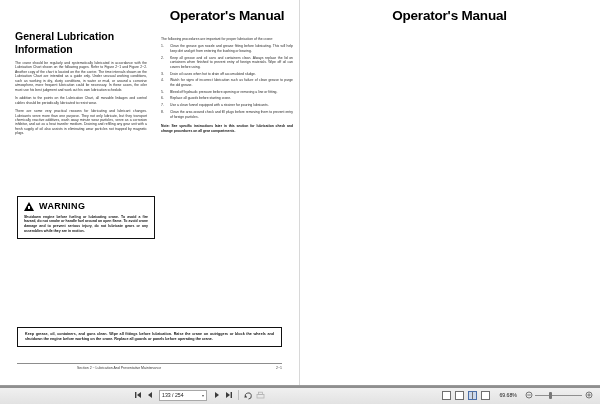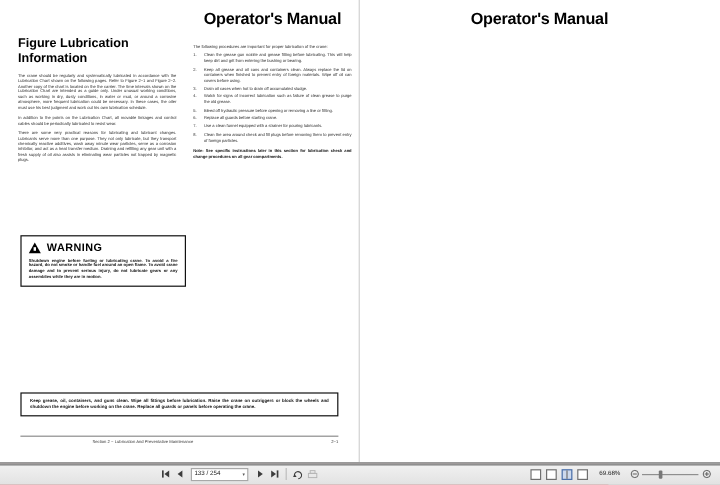--- a/index.html
+++ b/index.html
@@ -2,21 +2,21 @@
 <html><head>
 <meta charset="utf-8">
 <style>
   html,body{margin:0;padding:0;}
   body{
     width:600px;height:404px;overflow:hidden;
     background:#9b9b9b;
     font-family:"Liberation Sans", sans-serif;
     -webkit-font-smoothing:antialiased;
   }
-  .viewer{position:relative;width:507px;height:404px;background:#b91c1c;text-decoration:underline;}
+  .viewer{position:relative;width:507px;height:404px;background:#ec4899;text-decoration:underline;}
 
   
   .doc-area{position:absolute;left:0;top:0;width:600px;height:386px;background:#ffffff;overflow:hidden;}
   .page{position:absolute;top:0;height:386px;background:#ffffff;}
   .page-left{left:0;width:299px;border-right:1px solid #cfcfcf;}
   .page-right{left:300px;width:300px;}
   .gutter{position:absolute;left:299px;top:0;width:1px;height:386px;background:#d8d8d8;}
 
   
   .title{
@@ -110,21 +110,21 @@
 
   <div class="doc-area">
 
     <div class="page page-left">
 
       <div style="position:absolute;left:161px;top:8px;width:132px;">
         <div class="title">Operator's Manual</div>
       </div>
 
       <div class="lp-col1">
-        <div class="h1">Figure Lubrication Information</div>
+        <div class="h1">General Lubrication Information</div>
         <div class="body-text" style="margin-top:6px;">
           <p>The crane should be regularly and systematically lubricated in accordance with the Lubrication Chart shown on the following pages.  Refer to Figure 2−1 and Figure 2−2.  Another copy of the chart is located on the the carrier.  The time intervals shown on the Lubrication Chart are intended as a guide only.  Under unusual working conditions, such as working in dry, dusty conditions, in water or mud, or around a corrosive atmosphere, more frequent lubrication could be necessary.  In these cases, the oiler must use his best judgment and work out his own lubrication schedule.</p>
           <p>In addition to the points on the Lubrication Chart, all movable linkages and control cables should be periodically lubricated to resist wear.</p>
           <p>There are some very practical reasons for lubricating and lubricant changes.  Lubricants serve more than one purpose.  They not only lubricate, but they transport chemically reactive additives, wash away minute wear particles, serve as a corrosion inhibitor, and act as a heat transfer medium.  Draining and refilling any gear unit with a fresh supply of oil also assists in eliminating wear particles not trapped by magnetic plugs.</p>
         </div>
       </div>
 
       <div class="warn-box">
         <div class="warn-head">
           <span class="warn-tri"></span>

